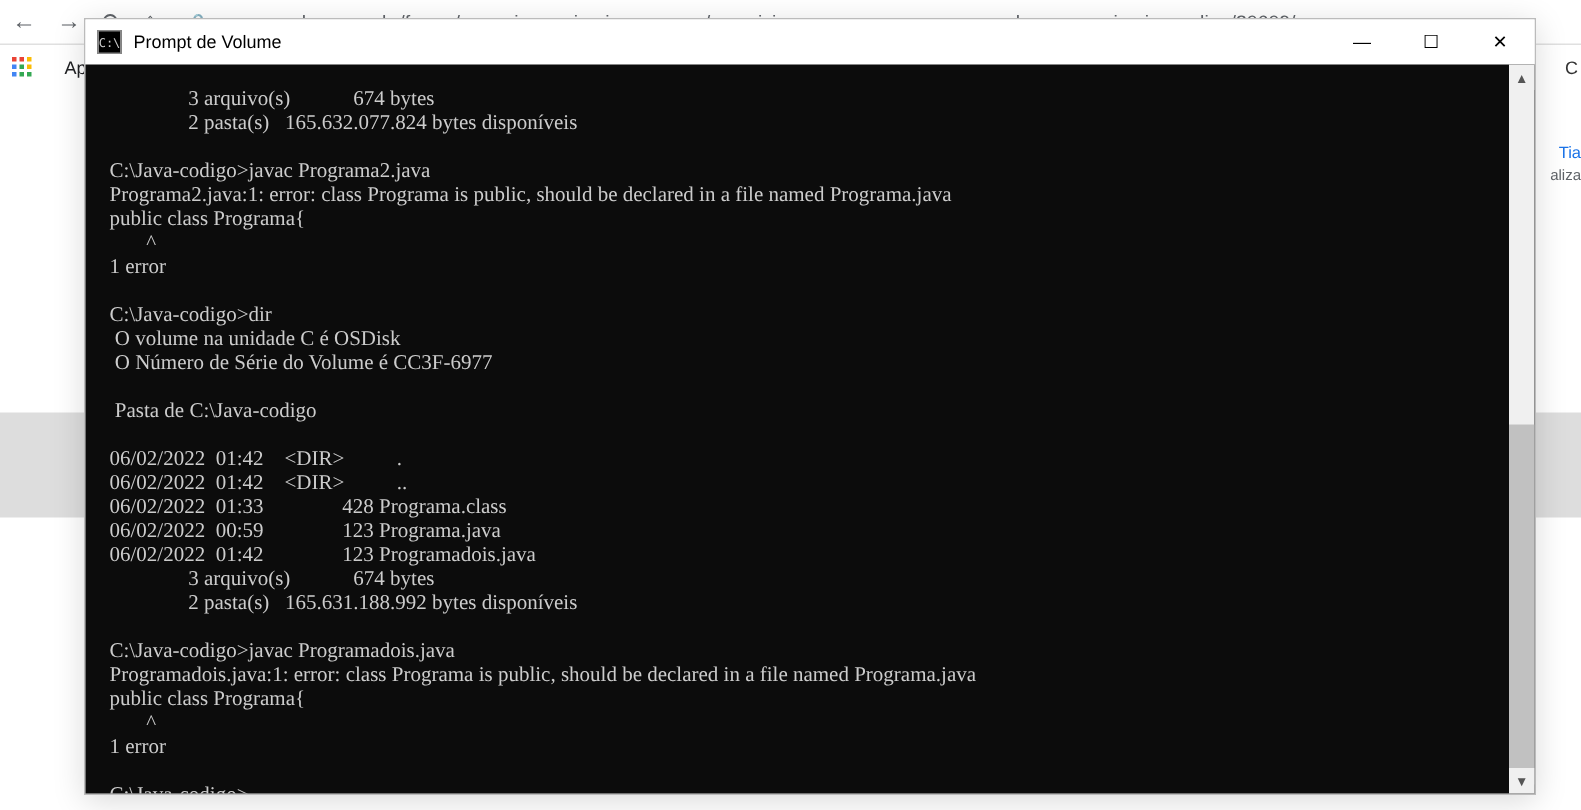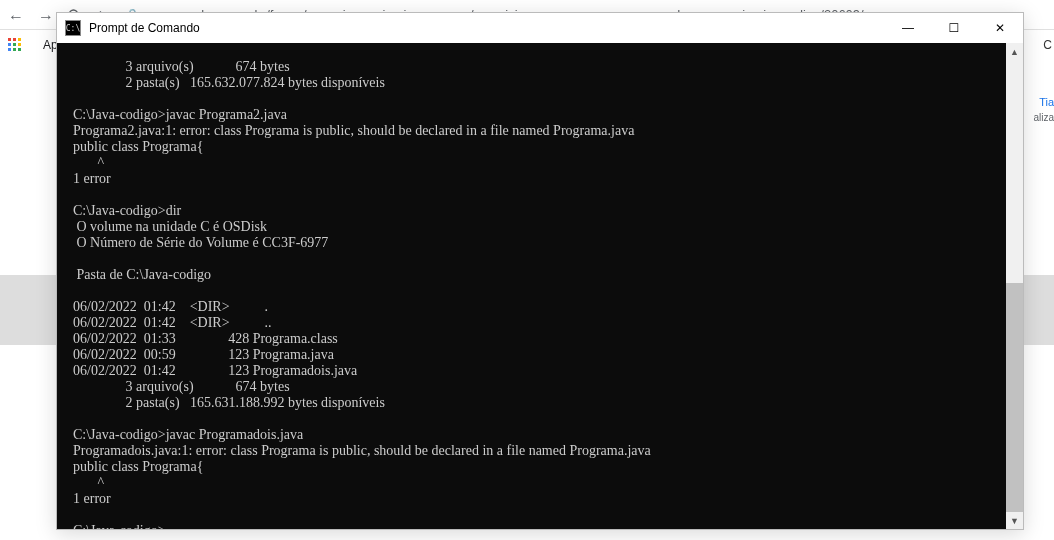--- a/index.html
+++ b/index.html
@@ -226,21 +226,21 @@
 
 <div class="page-band"></div>
 
 <span class="right-c">C</span>
 <span class="right-panel-label" style="color:#1a73e8;">Tia</span>
 <span class="right-panel-sub">aliza</span>
 
 <div class="cmd-window">
   <div class="cmd-titlebar">
     <span class="cmd-icon">C:\</span>
-    <span>Prompt de Comando</span>
+    <span>Prompt de Volume</span>
     <div class="cmd-controls">
       <div class="cmd-btn">—</div>
       <div class="cmd-btn">☐</div>
       <div class="cmd-btn">✕</div>
     </div>
   </div>
   <div class="cmd-body">
     <pre class="cmd-text" id="terminal-output">               3 arquivo(s)            674 bytes
                2 pasta(s)   165.632.077.824 bytes disponíveis
 

